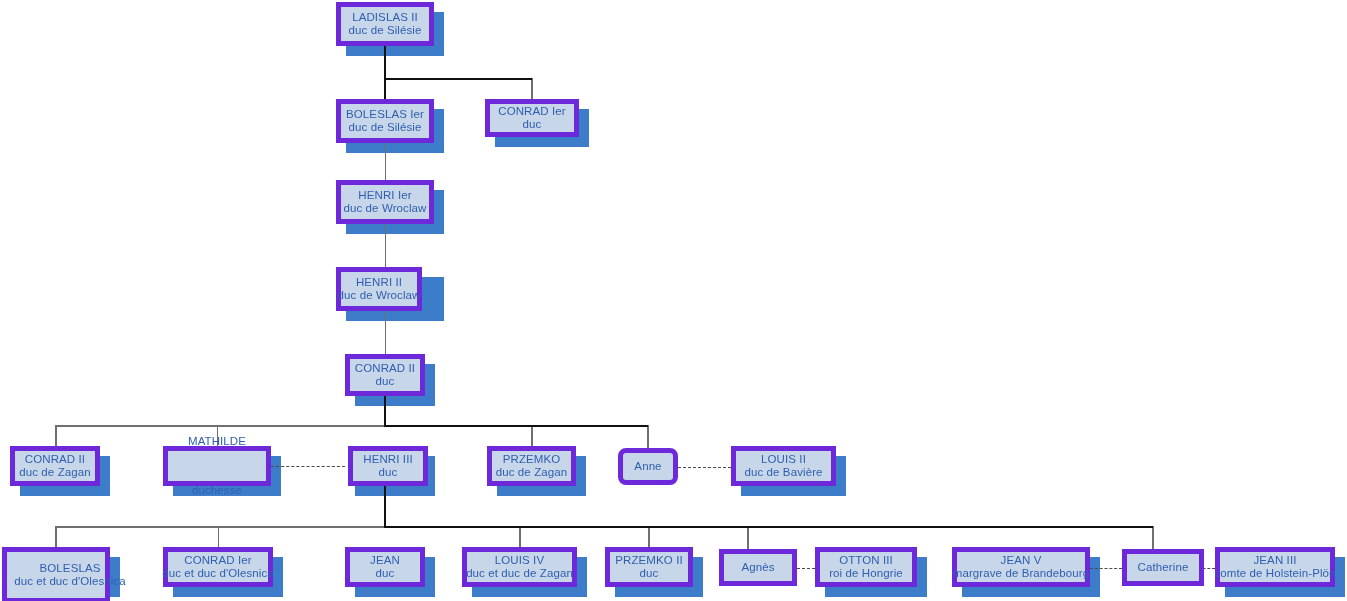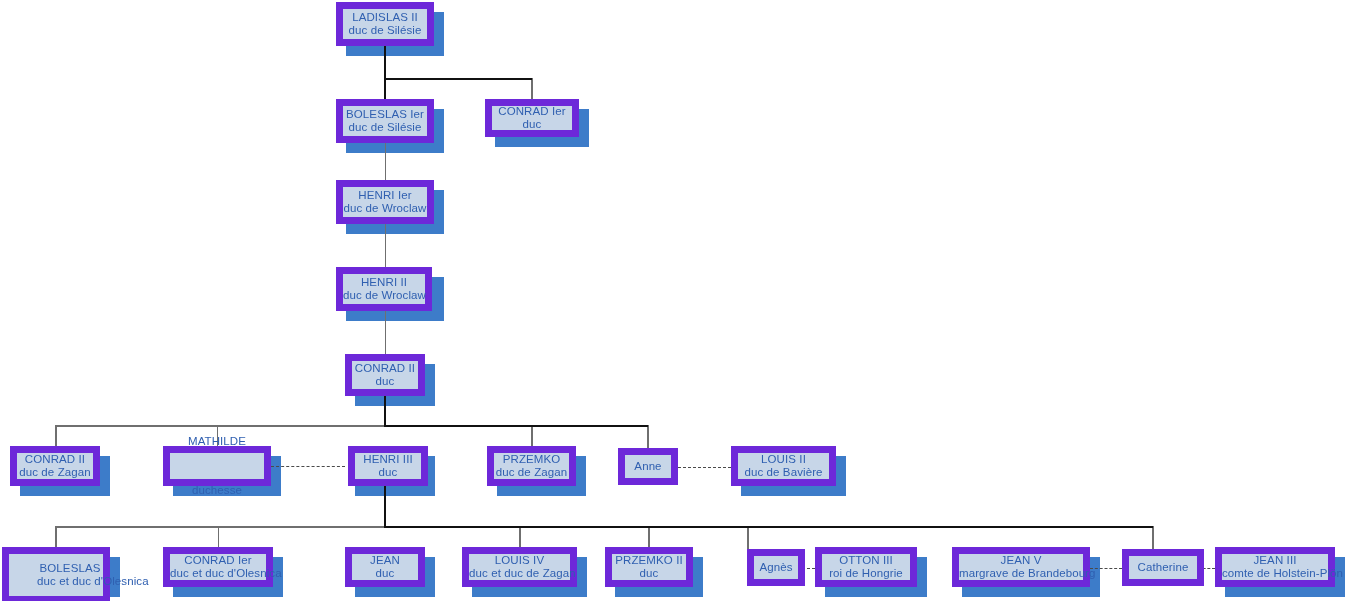--- a/index.html
+++ b/index.html
@@ -16,27 +16,28 @@
     height: 601px;
     background: #ffffff;
     overflow: hidden;
   }
 
   
   .node {
     position: absolute;
     box-sizing: border-box;
     background: #c7d6e8;
-    border: 7px solid #6d28d9;
+    border: 5px solid #6d28d9;
     color: #2f5fb0;
     font-size: 11.5px;
     line-height: 13.5px;
     text-align: center;
     display: flex;
     flex-direction: column;
+    align-items: center;
     justify-content: center;
     z-index: 4;
     letter-spacing: 0.1px;
     white-space: nowrap;
   }
   .node .l1 { display: block; }
   .node .l2 { display: block; }
   .node .l2:empty { display: none; }
 
   
@@ -133,21 +134,21 @@
     <span class="l2">duc de Silésie</span>
   </div>
   <div class="node" style="left:485px;top:99px;width:94px;height:38px;">
     <span class="l1">CONRAD Ier</span>
     <span class="l2">duc</span>
   </div>
   <div class="node" style="left:336px;top:180px;width:98px;height:44px;">
     <span class="l1">HENRI Ier</span>
     <span class="l2">duc de Wroclaw</span>
   </div>
-  <div class="node" style="left:336px;top:267px;width:96px;height:44px;">
+  <div class="node" style="left:336px;top:267px;width:86px;height:44px;">
     <span class="l1">HENRI II</span>
     <span class="l2">duc de Wroclaw</span>
   </div>
   <div class="node" style="left:345px;top:354px;width:80px;height:42px;">
     <span class="l1">CONRAD II</span>
     <span class="l2">duc</span>
   </div>
   <div class="node" style="left:10px;top:446px;width:90px;height:40px;">
     <span class="l1">CONRAD II</span>
     <span class="l2">duc de Zagan</span>
@@ -157,21 +158,21 @@
     <span class="l2">duchesse</span>
   </div>
   <div class="node" style="left:348px;top:446px;width:80px;height:40px;">
     <span class="l1">HENRI III</span>
     <span class="l2">duc</span>
   </div>
   <div class="node" style="left:487px;top:446px;width:89px;height:40px;">
     <span class="l1">PRZEMKO</span>
     <span class="l2">duc de Zagan</span>
   </div>
-  <div class="node" style="left:618px;top:448px;width:60px;height:37px;">
+  <div class="node" style="left:618px;top:448px;width:60px;height:37px;border-radius:8px;">
     <span class="l1">Anne</span>
 
   </div>
   <div class="node" style="left:731px;top:446px;width:105px;height:40px;">
     <span class="l1">LOUIS II</span>
     <span class="l2">duc de Bavière</span>
   </div>
   <div class="node" style="left:2px;top:547px;width:108px;height:56px;padding-left:28px;">
     <span class="l1">BOLESLAS</span>
     <span class="l2">duc et duc d'Olesnica</span>
@@ -185,21 +186,21 @@
     <span class="l2">duc</span>
   </div>
   <div class="node" style="left:462px;top:547px;width:115px;height:40px;">
     <span class="l1">LOUIS IV</span>
     <span class="l2">duc et duc de Zagan</span>
   </div>
   <div class="node" style="left:605px;top:547px;width:88px;height:40px;">
     <span class="l1">PRZEMKO II</span>
     <span class="l2">duc</span>
   </div>
-  <div class="node" style="left:719px;top:549px;width:58px;height:37px;margin-left:28px;">
+  <div class="node" style="left:719px;top:549px;width:78px;height:37px;">
     <span class="l1">Agnès</span>
 
   </div>
   <div class="node" style="left:952px;top:547px;width:138px;height:40px;">
     <span class="l1">JEAN V</span>
     <span class="l2">margrave de Brandebourg</span>
   </div>
   <div class="node" style="left:815px;top:547px;width:102px;height:40px;">
     <span class="l1">OTTON III</span>
     <span class="l2">roi de Hongrie</span>

